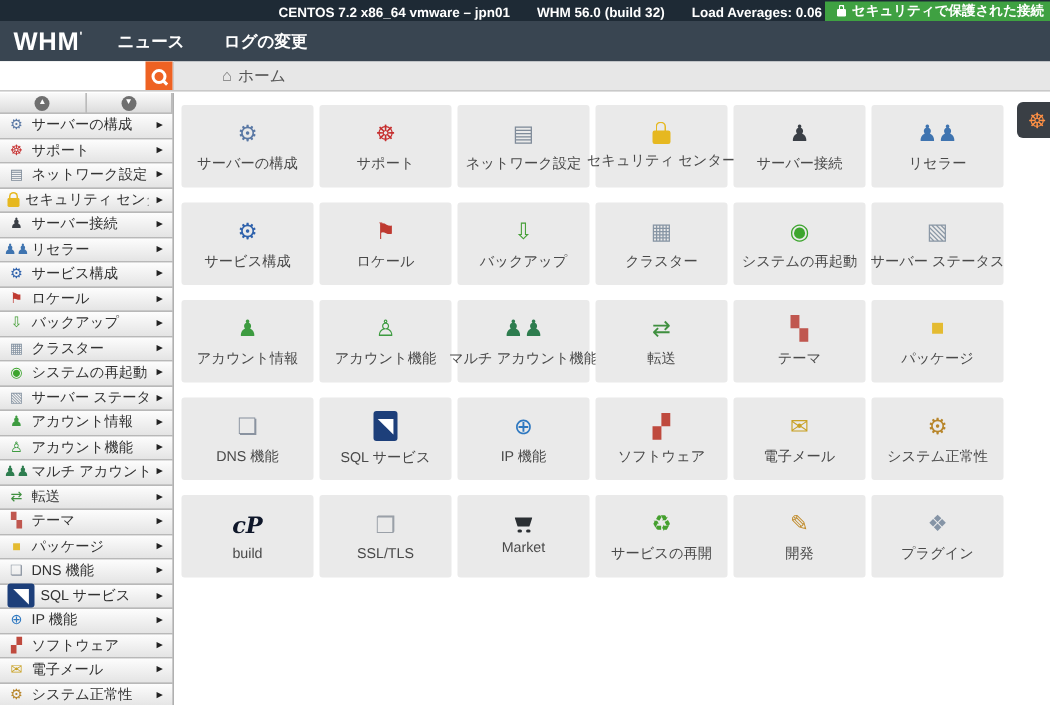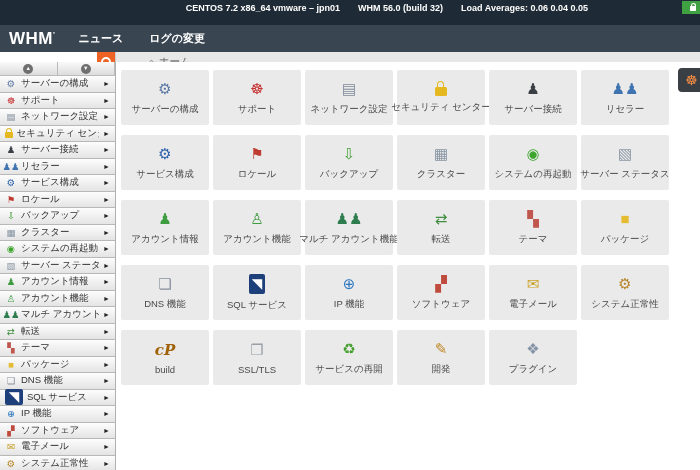--- a/index.html
+++ b/index.html
@@ -1,18 +1,18 @@
 <!DOCTYPE html>
 <html><head>
 <meta charset="utf-8">
 <style>
   html,body{margin:0;padding:0;width:700px;height:470px;overflow:hidden;
     font-family:"Liberation Sans","DejaVu Sans",sans-serif;background:#fff;}
   
-  .topbar{position:relative;height:25px;background:#1e2a35;color:#fff;}
+  .topbar{position:relative;height:14px;background:#1e2a35;color:#fff;}
   .sysinfo{position:absolute;right:112px;top:0;height:15px;display:flex;gap:18px;
     align-items:center;font-size:9px;font-weight:bold;white-space:nowrap;}
   .badge{position:absolute;right:-4px;top:1px;height:13px;display:flex;gap:4px;
     align-items:center;background:#3fa142;color:#fff;font-size:9px;font-weight:bold;
     padding:0 8px;white-space:nowrap;}
   
   .navbar{height:27px;background:#394551;display:flex;align-items:center;color:#fff;}
   .logo{font-size:17px;font-weight:900;letter-spacing:.5px;
     padding:0 10px 0 9px;}
   .logo sup{font-size:8px;}
@@ -77,20 +77,21 @@
 <body>
 
 <div class="topbar">
   <div class="sysinfo">
     <span>CENTOS 7.2 x86_64 vmware – jpn01</span>
     <span>WHM 56.0 (build 32)</span>
     <span>Load Averages: 0.06 0.04 0.05</span>
   </div>
   <div class="badge">
     <span class="icon" data-icon="lock-icon" style="color:#fff;font-size:8px;margin-top:2px;"></span>
+    <span>セキュリティで保護された接続</span>
   </div>
 </div>
 
 <div class="navbar">
   <span class="logo"><span>WHM</span><sup>'</sup></span>
   <span class="menu-item">ニュース</span>
   <span class="menu-item">ログの変更</span>
 </div>
 
 <div class="toolbar">
@@ -331,28 +332,32 @@
   </div>
       <div class="tile">
     <span class="icon" data-icon="envelope-icon" style="color: rgb(201, 162, 39);">✉</span>
     <span class="lbl">電子メール</span>
   </div>
       <div class="tile">
     <span class="icon" data-icon="health-gears-icon" style="color: rgb(184, 134, 43);">⚙</span>
     <span class="lbl">システム正常性</span>
   </div>
       <div class="tile">
-    <span class="icon" data-icon="cpanel-logo-icon" style="color: #a16207;">cP</span>
+    <span class="icon" data-icon="cpanel-logo-icon" style="color: #0f172a;">cP</span>
     <span class="lbl">build</span>
   </div>
       <div class="tile">
     <span class="icon" data-icon="certificate-icon" style="color: rgb(154, 160, 168);">❒</span>
     <span class="lbl">SSL/TLS</span>
   </div>
       <div class="tile">
+    <span class="icon" data-icon="cart-icon" style="color: rgb(43, 47, 51);"></span>
+    <span class="lbl">Market</span>
+  </div>
+      <div class="tile">
     <span class="icon" data-icon="restart-services-icon" style="color: rgb(69, 160, 47);">♻</span>
     <span class="lbl">サービスの再開</span>
   </div>
       <div class="tile">
     <span class="icon" data-icon="development-icon" style="color: rgb(192, 138, 40);">✎</span>
     <span class="lbl">開発</span>
   </div>
       <div class="tile">
     <span class="icon" data-icon="plugin-puzzle-icon" style="color: rgb(133, 148, 166);">❖</span>
     <span class="lbl">プラグイン</span>

